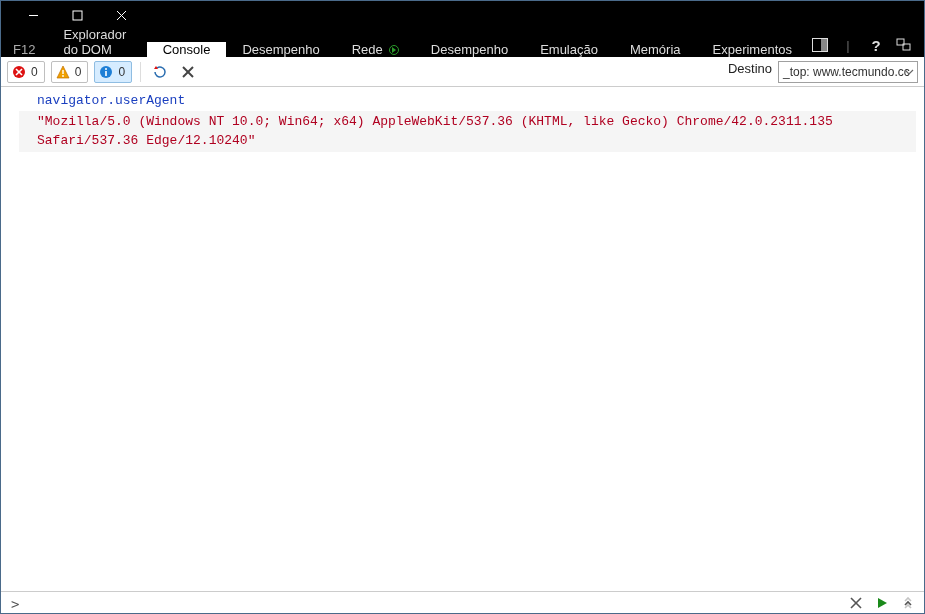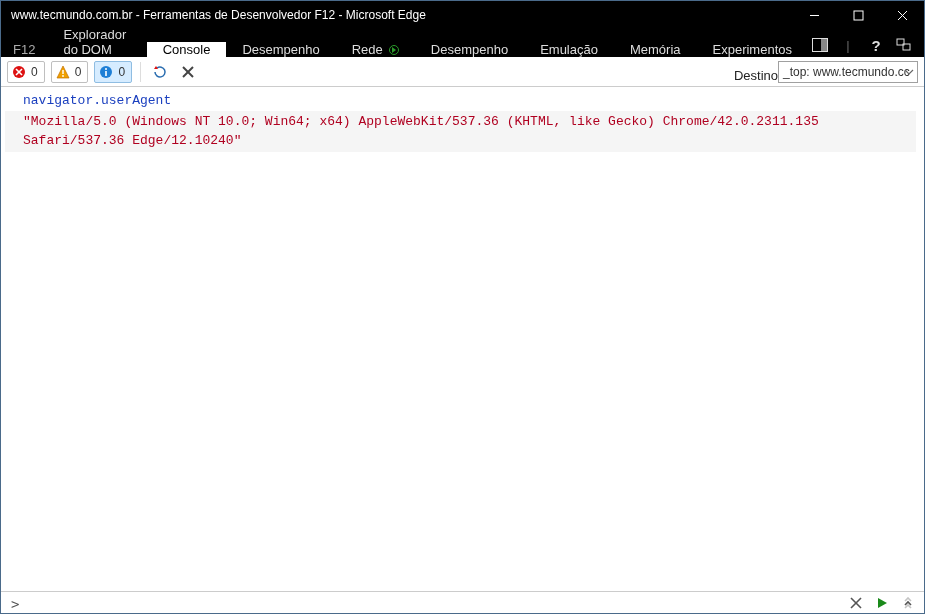--- a/index.html
+++ b/index.html
@@ -93,21 +93,21 @@
   background: #fff;
   gap: 5px;
 }
 .counter-pill.info-on { background: #d6ecff; border-color:#8fbde2;}
 .c-icon { width:14px; height:14px; display:flex;align-items:center;justify-content:center;}
 .c-num { font-size: 12px; color:#333; }
 .tool-icon {
   width: 22px; height:22px; display:flex;align-items:center;justify-content:center;
 }
 .tool-sep { width:1px; height:20px; background:#ddd; margin:0 2px;}
-.toolbar-right{ margin-left:auto; display:flex; align-items:flex-end; }
+.toolbar-right{ margin-left:auto; display:flex; align-items:flex-start; gap:6px;}
 .destino-lbl{ font-size:13px; color:#222;}
 .destino-select{
   border:1px solid #a0a0a0;
   height:22px;
   width:140px;
   display:flex;
   align-items:center;
   padding:0 4px;
   font-size:12px;
   color:#333;
@@ -117,21 +117,21 @@
   white-space:nowrap;
 }
 .destino-select .chev{
   position:absolute; right:3px; top:4px; color:#666;
 }
 .console-body{
   height: calc(614px - 28px - 28px - 30px - 24px);
   overflow:auto;
   font-family: Consolas, "Courier New", monospace;
   font-size: 13px;
-  padding: 4px 8px 4px 22px;
+  padding: 4px 8px 4px 36px;
   background:#fff;
   line-height:1.5;
 }
 .cmd-line { color:#1a3fbf; }
 .output-line { color:#b00020; background:#f5f5f5; padding:1px 4px; margin-left:-18px; padding-left:18px;}
 .footer{
   height:24px;
   border-top:1px solid #ccc;
   display:flex;
   align-items:center;
@@ -148,21 +148,20 @@
 }
 .rede-dot::after{
   content:""; position:absolute; left:2px; top:1px;
   border-left:4px solid #2a9a2a; border-top:3px solid transparent; border-bottom:3px solid transparent;
 }
 </style>
 </head>
 <body>
 
 <div class="titlebar">
-  <div class="titlebar-text">www.tecmundo.com.br - Ferramentas de Desenvolvedor F12 - Microsoft Edge</div>
   <div class="titlebar-controls">
     <div class="title-btn">
       <svg viewBox="0 0 11 11">
           <line x1="1" y1="5.5" x2="10" y2="5.5" stroke="#fff" stroke-width="1"></line>
         </svg>
     </div>
     <div class="title-btn">
       <svg viewBox="0 0 11 11">
           <rect x="1" y="1" width="9" height="9" fill="none" stroke="#fff" stroke-width="1"></rect>
         </svg>

